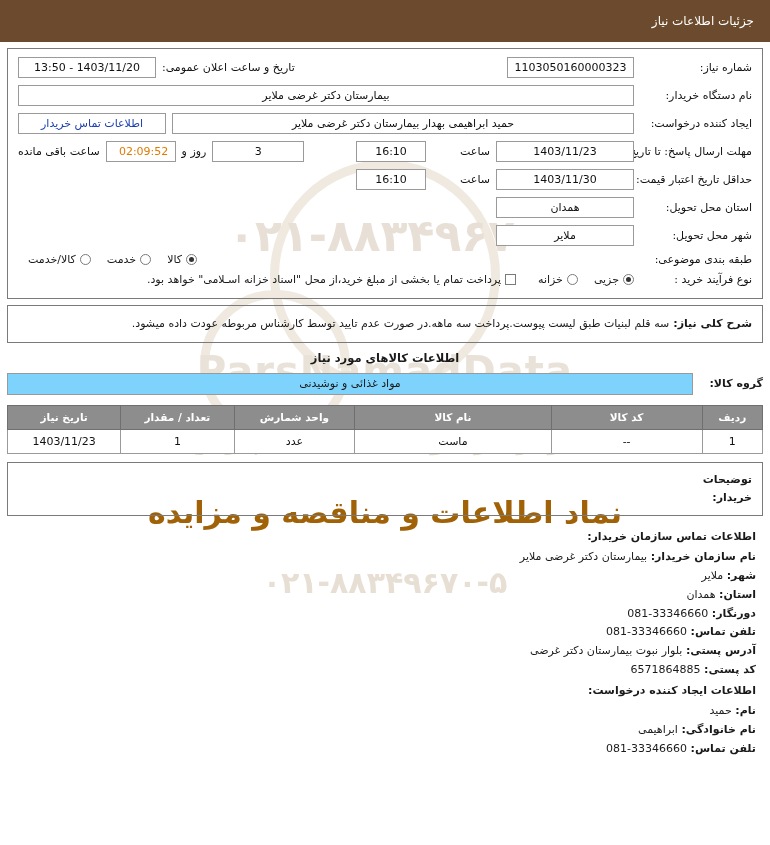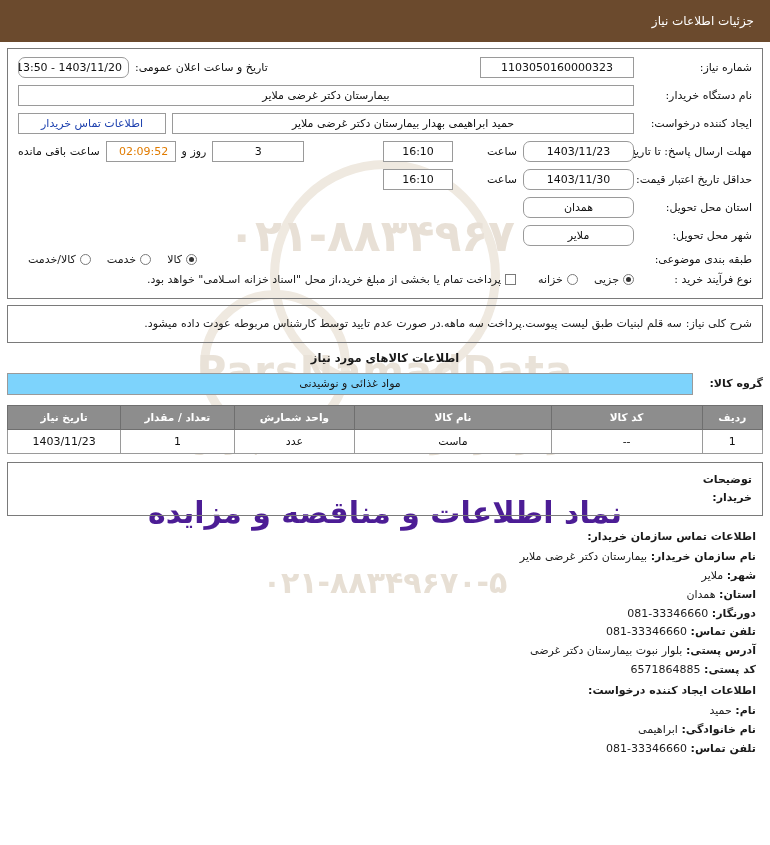--- a/index.html
+++ b/index.html
@@ -32,21 +32,21 @@
     width: 100%;
     text-align: center;
     color: #e6ded4;
     font-weight: bold;
     letter-spacing: 1px;
     white-space: nowrap;
   }
   .wm1 { top: 60px; font-size: 44px; color: #e8e0d6; }
   .wm2 { top: 198px; font-size: 40px; color: #e9e2d8; }
   .wm3 { top: 275px; font-size: 26px; color: #e6ded2; }
-  .wm4 { top: 345px; font-size: 30px; color: #4c1d95; }
+  .wm4 { top: 345px; font-size: 30px; color: #a16207; }
   .wm5 { top: 415px; font-size: 30px; color: #e7dfd4; }
   .wm-circle {
     position: absolute;
     border: 9px solid #efe9e0;
     border-radius: 50%;
   }
   .wmc1 { width: 230px; height: 230px; top: 10px; left: 270px; }
   .wmc2 { width: 150px; height: 150px; top: 140px; left: 200px; }
 
   
@@ -98,22 +98,22 @@
     height: 21px;
     line-height: 19px;
     font-size: 11px;
     padding: 0 6px;
     text-align: center;
     color: #111;
     overflow: hidden;
     white-space: nowrap;
   }
   .val.grow { flex: 1; }
-  .val.w150 { width: 154px; }
-  .val.w130 { width: 111px; border-radius: 7px; }
+  .val.w150 { width: 127px; }
+  .val.w130 { width: 138px; }
   .val.w90 { width: 92px; }
   .val.w70 { width: 70px; }
   .val.orange { color: #e07b00; font-weight: normal; padding-left: 12px; }
   .link-cell {
     border: 1px solid #9a9a9a;
     background: #fff;
     height: 21px;
     line-height: 19px;
     font-size: 11px;
     padding: 0 6px;
@@ -150,21 +150,21 @@
 
   
   .desc-panel {
     border: 1px solid #7a7a7a;
     padding: 9px 10px;
     margin-bottom: 8px;
     font-size: 11px;
     line-height: 1.6;
   }
   .desc-line { display: flex; gap: 4px; }
-  .bold { font-weight: normal; }
+  .bold { font-weight: bold; }
 
   .section-title {
     text-align: center;
     font-size: 11.5px;
     font-weight: bold;
     margin: 8px 0 8px 0;
   }
 
   .group-row {
     display: flex;

